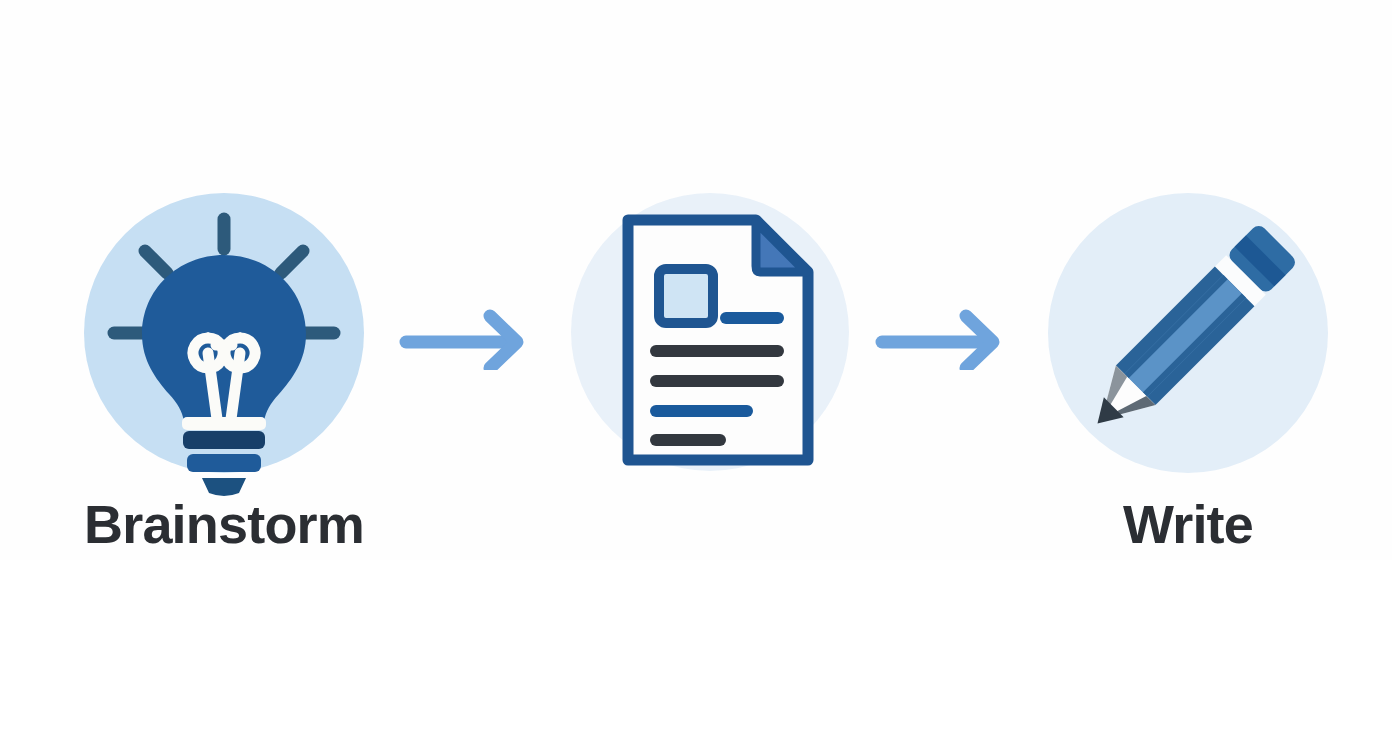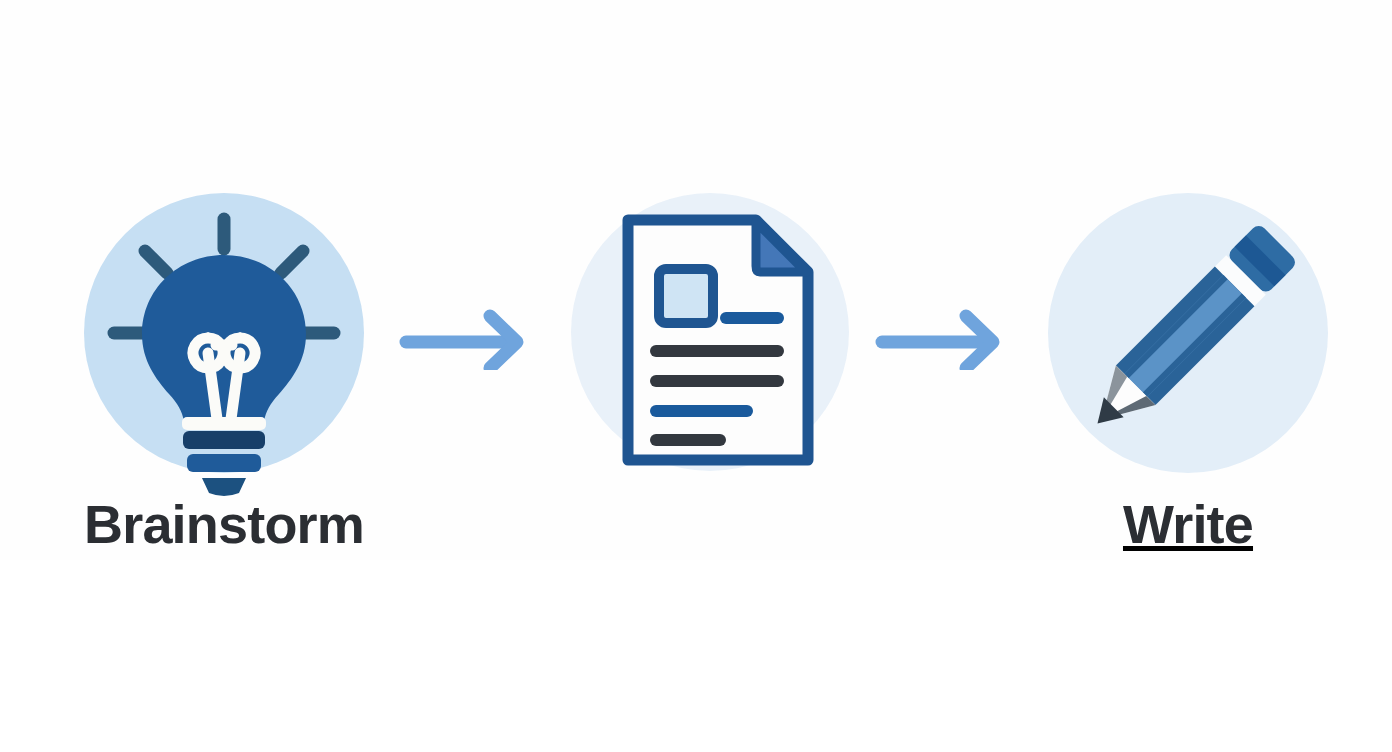--- a/index.html
+++ b/index.html
@@ -26,21 +26,21 @@
   .step {
     position: absolute;
     top: 193px;
     width: 300px;
     display: flex;
     flex-direction: column;
     align-items: center;
   }
   .step-1 { left: 74px; }
   .step-2 { left: 560px; }
-  .step-3 { left: 1038px; text-decoration: underline; }
+  .step-3 { left: 1038px; }
 
   .icon-disc {
     position: relative;
     width: 280px;
     height: 280px;
     border-radius: 50%;
     display: flex;
     align-items: center;
     justify-content: center;
   }

